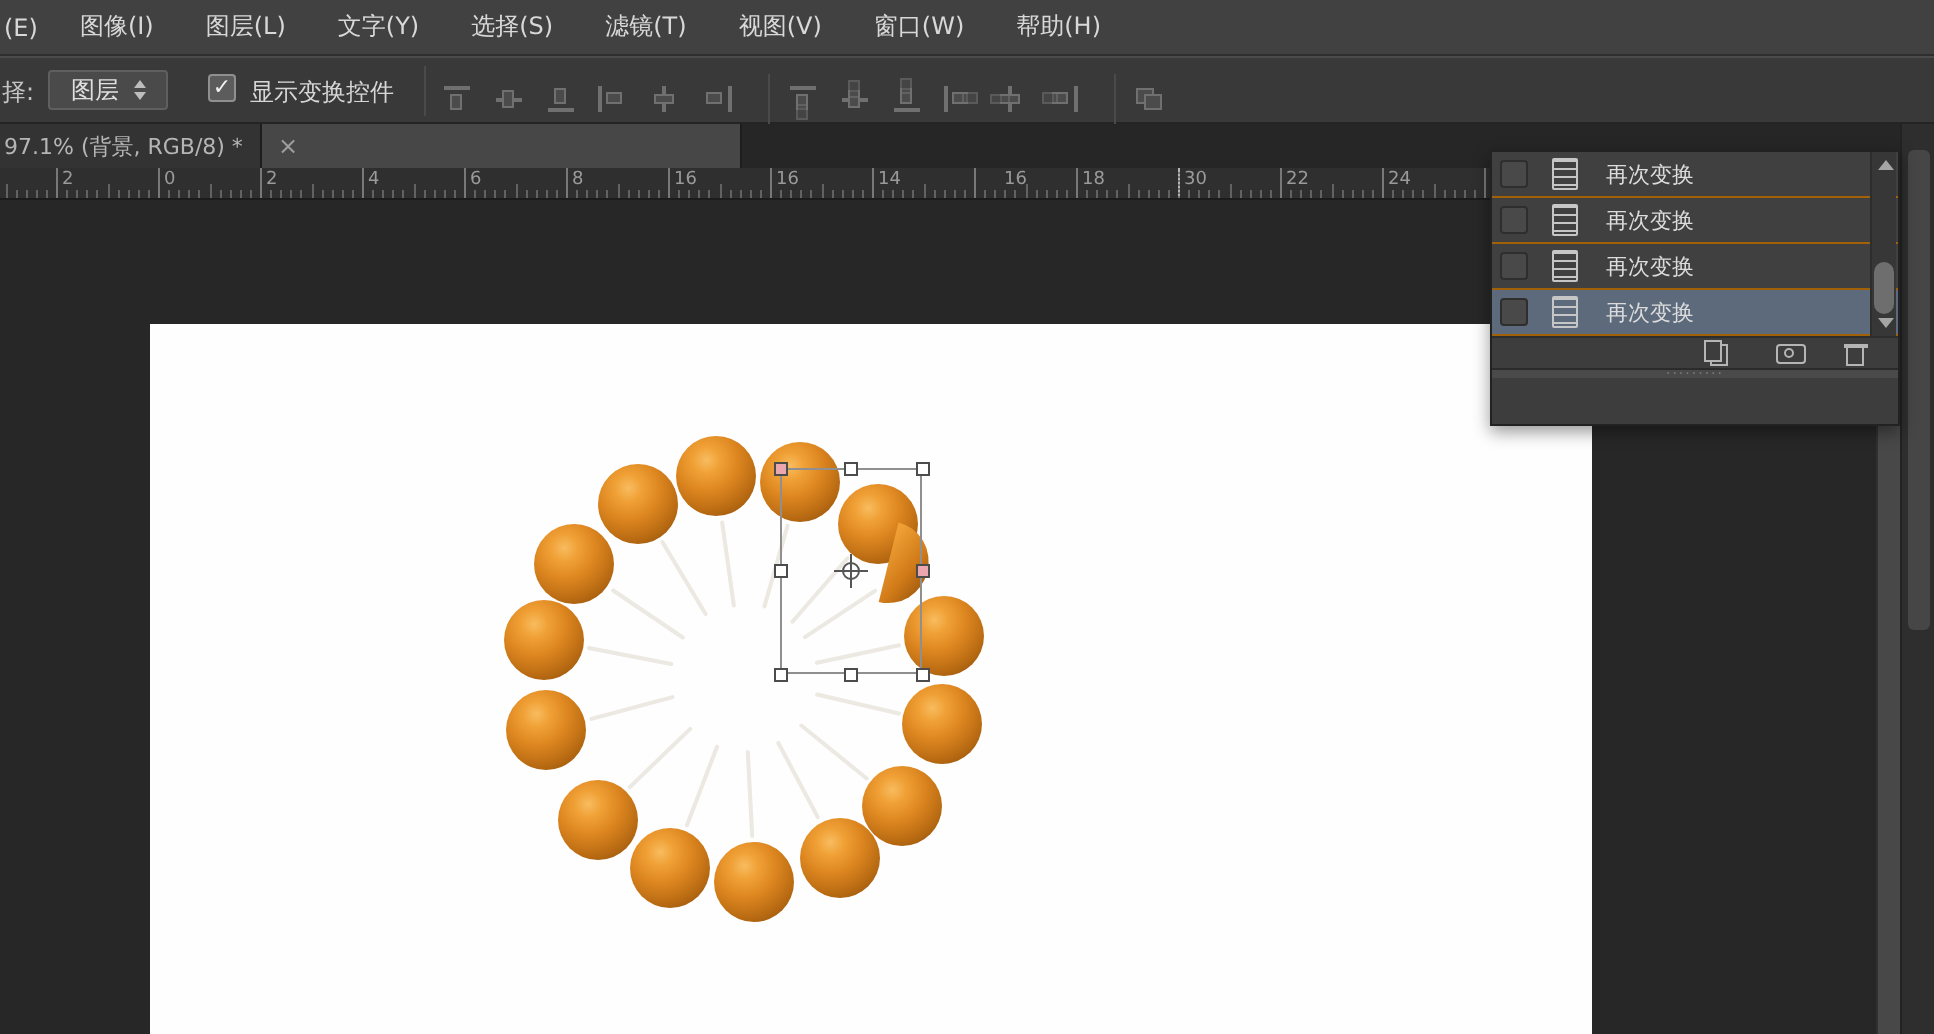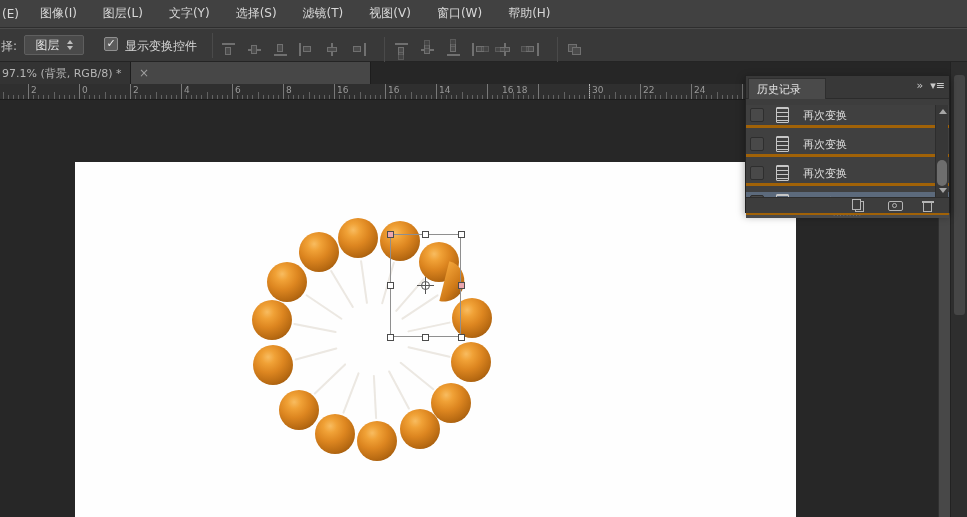--- a/index.html
+++ b/index.html
@@ -64,21 +64,21 @@
   .refpoint .v{position:absolute;left:5px;top:-3px;width:1px;height:17px;background:#555;}
 
   
   .panel{position:absolute;left:745px;top:75px;width:205px;height:138px;background:#3d3d3d;
          border:1px solid #222;box-shadow:0 3px 8px rgba(0,0,0,.4);z-index:40;font-size:11px;color:#dcdcdc;}
   .p-header{position:relative;height:23px;background:#383838;border-bottom:1px solid #2b2b2b;}
   .p-tab{position:absolute;left:2px;top:2px;width:78px;height:21px;background:#4a4a4a;border:1px solid #2e2e2e;border-bottom:none;
          display:flex;align-items:center;padding-left:8px;color:#e2e2e2;}
   .p-hicons{position:absolute;right:4px;top:3px;display:flex;gap:7px;align-items:center;color:#c9c9c9;font-size:11px;}
   .p-rows{position:relative;height:92px;background:#404040;}
-  .p-row{position:relative;height:23px;border-bottom:3px solid #a16207;display:flex;align-items:center;margin-top:6px;}
+  .p-row{position:relative;height:23px;border-bottom:1px solid #a16207;display:flex;align-items:center;}
   .p-row.sel{background:#5c6a7c;}
   .hwell{position:absolute;left:4px;width:14px;height:14px;background:#494949;border:1px solid #2e2e2e;border-radius:2px;}
   .docicon{position:absolute;left:30px;width:13px;height:16px;border:1px solid #c6c6c6;border-radius:1px;
            background:linear-gradient(#0000 3px,#c6c6c6 3px,#c6c6c6 4px,#0000 4px,#0000 7px,#c6c6c6 7px,#c6c6c6 8px,#0000 8px,#0000 11px,#c6c6c6 11px,#c6c6c6 12px,#0000 12px);
            background-origin:content-box;padding:1px 2px;}
   .p-rowlabel{position:absolute;left:57px;}
   .p-scroll{position:absolute;right:1px;top:0;width:13px;height:92px;background:#373737;border-left:1px solid #2d2d2d;}
   .sarrow{position:absolute;left:3px;width:0;height:0;border-left:4px solid transparent;border-right:4px solid transparent;}
   .sarrow.up{top:4px;border-bottom:5px solid #a5a5a5;}
   .sarrow.down{bottom:4px;border-top:5px solid #a5a5a5;}
@@ -320,21 +320,21 @@
       <div class="rtick" style="left: 492.1px; height: 4px; opacity: 0.7;"></div>
       <div class="rtick" style="left: 497.2px; height: 4px; opacity: 0.7;"></div>
       <div class="rtick" style="left: 502.3px; height: 4px; opacity: 0.7;"></div>
       <div class="rtick" style="left: 507.4px; height: 4px; opacity: 0.7;"></div>
       <div class="rtick" style="left: 512.5px; height: 7px; opacity: 0.7;"></div>
       <div class="rtick" style="left: 517.6px; height: 4px; opacity: 0.7;"></div>
       <div class="rtick" style="left: 522.7px; height: 4px; opacity: 0.7;"></div>
       <div class="rtick" style="left: 527.8px; height: 4px; opacity: 0.7;"></div>
       <div class="rtick" style="left: 532.9px; height: 4px; opacity: 0.7;"></div>
       <div class="rtick" style="left: 538px; height: 15px;"></div>
-      <div class="rnum" style="left: 516px;">18</div>
+      <div class="rnum" style="left: 541px;">18</div>
       <div class="rtick" style="left: 543.1px; height: 4px; opacity: 0.7;"></div>
       <div class="rtick" style="left: 548.2px; height: 4px; opacity: 0.7;"></div>
       <div class="rtick" style="left: 553.3px; height: 4px; opacity: 0.7;"></div>
       <div class="rtick" style="left: 558.4px; height: 4px; opacity: 0.7;"></div>
       <div class="rtick" style="left: 563.5px; height: 7px; opacity: 0.7;"></div>
       <div class="rtick" style="left: 568.6px; height: 4px; opacity: 0.7;"></div>
       <div class="rtick" style="left: 573.7px; height: 4px; opacity: 0.7;"></div>
       <div class="rtick" style="left: 578.8px; height: 4px; opacity: 0.7;"></div>
       <div class="rtick" style="left: 583.9px; height: 4px; opacity: 0.7;"></div>
       <div class="rtick" style="left: 589px; height: 15px;"></div>
@@ -432,29 +432,20 @@
         </div>
       </div>
   </div>
 
   <div class="docscroll"></div>
   <div class="dockstrip">
     <div class="dockgrip"></div>
   </div>
 
   <div class="panel">
-    <div class="p-header">
-      <div class="p-tab">
-        <span>历史记录</span>
-      </div>
-      <div class="p-hicons">
-        <span>»</span>
-        <span>▾≡</span>
-      </div>
-    </div>
     <div class="p-rows">
 
     <div class="p-row">
           <div class="hwell"></div>
           <div class="docicon"></div>
           <span class="p-rowlabel">再次变换</span>
         </div>
         <div class="p-row">
           <div class="hwell"></div>
           <div class="docicon"></div>

